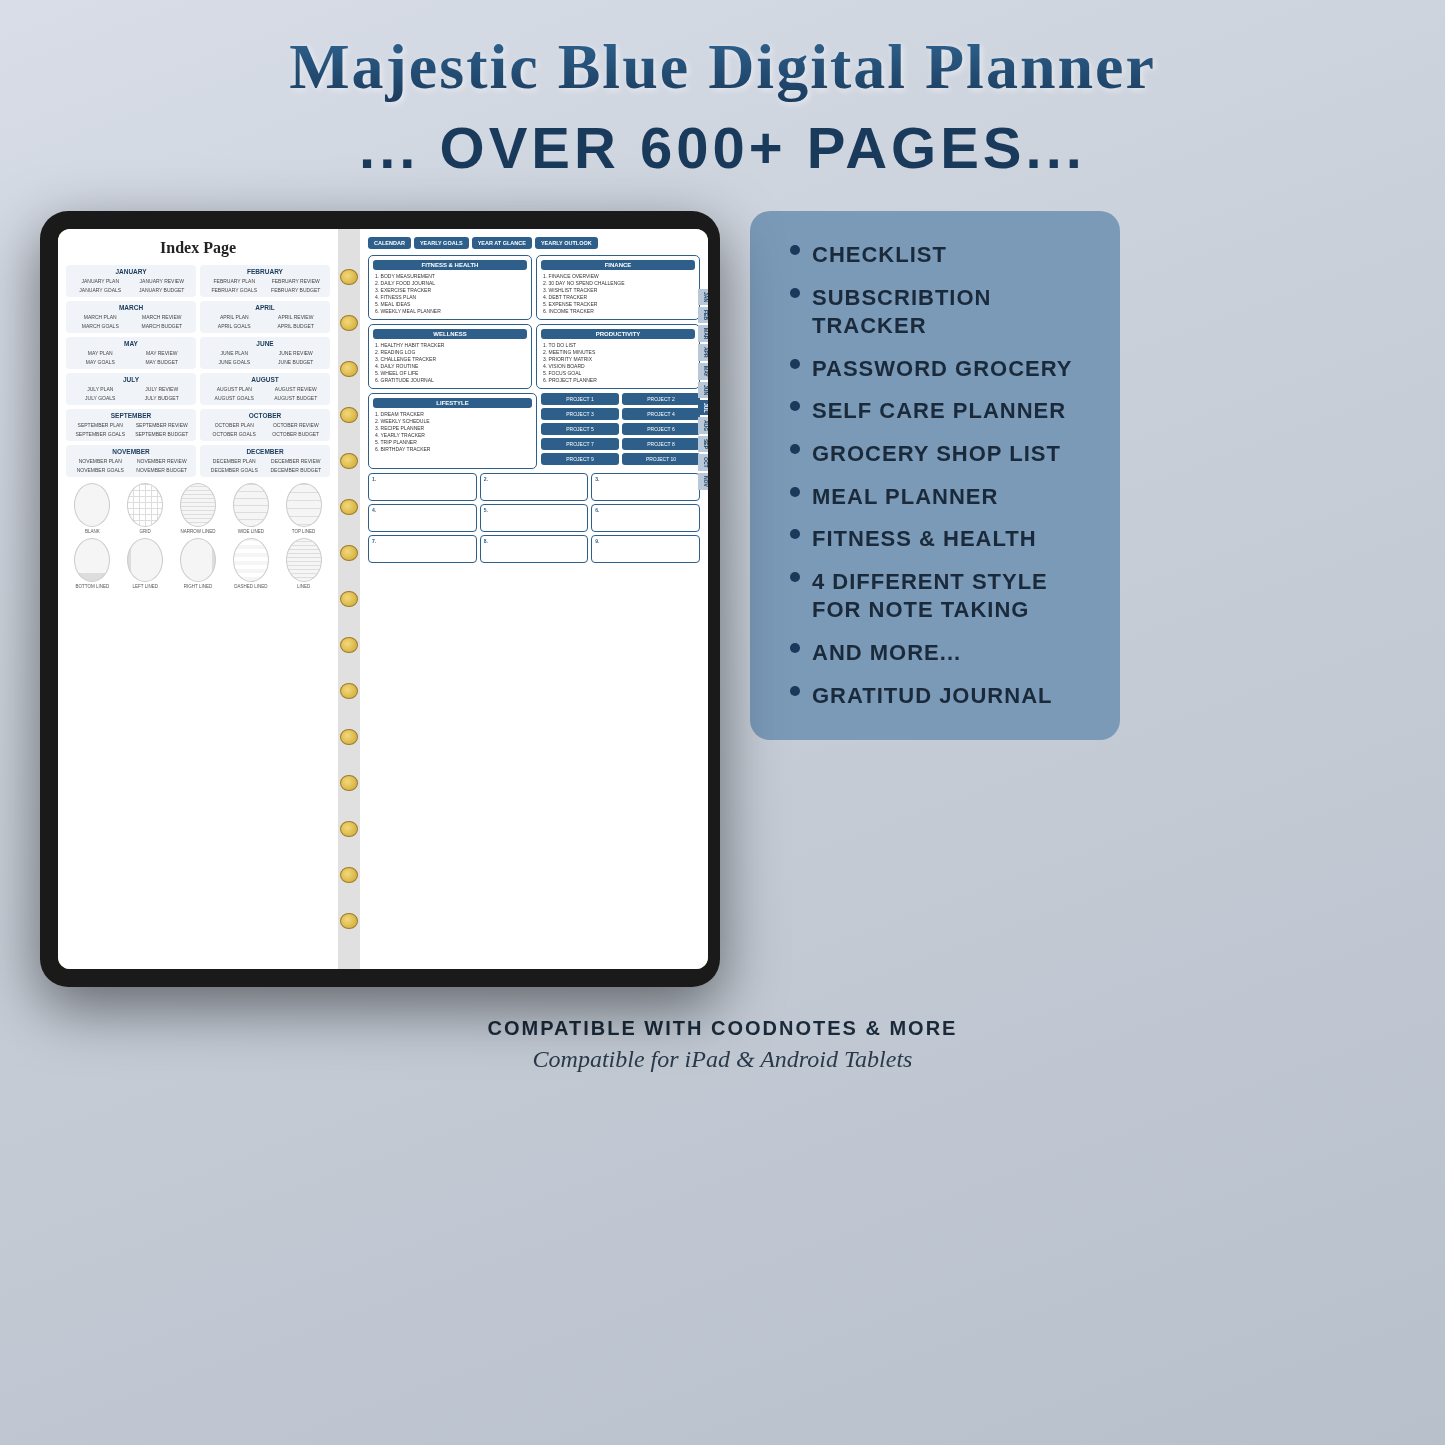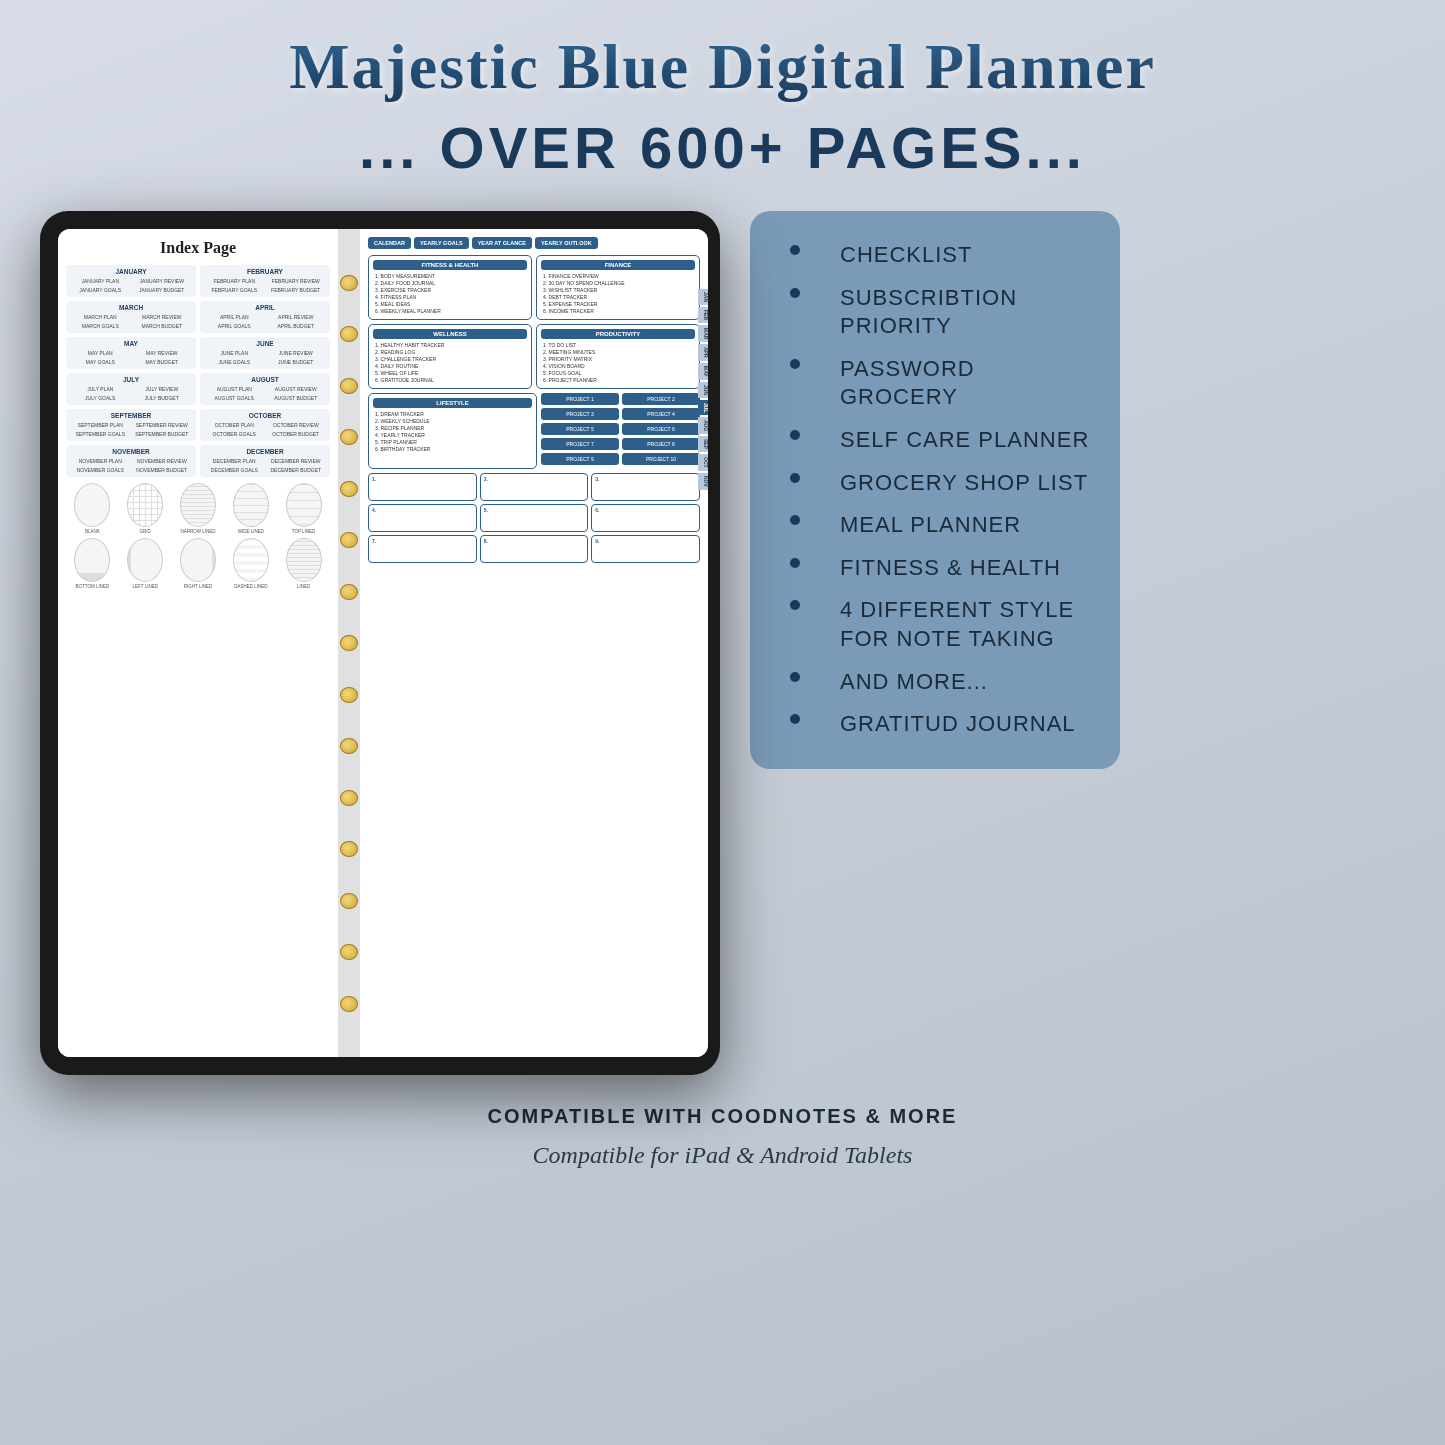--- a/index.html
+++ b/index.html
@@ -58,21 +58,21 @@
       padding: 18px 12px 18px 18px;
       box-shadow: 0 20px 60px rgba(0,0,0,0.5);
       position: relative;
     }
     .tablet-inner {
       background: #bef264;
       border-radius: 12px;
       overflow: hidden;
       display: flex;
       flex-direction: row;
-      height: 828px;
+      height: 740px;
     }
 
     
     .left-page {
       flex: 0 0 280px;
       background: #fff;
       padding: 10px 8px;
       font-size: 6px;
       overflow: hidden;
     }
@@ -324,44 +324,43 @@
     .bullet {
       width: 10px;
       height: 10px;
       border-radius: 50%;
       background: #1a3a5c;
       flex-shrink: 0;
       margin-top: 4px;
     }
     .panel-text {
       font-size: 22px;
-      font-weight: normal;
+      font-weight: bold;
       color: #1a2a3a;
       letter-spacing: 1px;
       line-height: 1.3;
-      margin-left: 28px;
     }
 
     
     .bottom-text {
       text-align: center;
       margin-top: 30px;
       padding-bottom: 20px;
     }
     .bottom-text-main {
       font-size: 20px;
       font-weight: 900;
       color: #1a2a3a;
       letter-spacing: 2px;
     }
     .bottom-text-sub {
       font-size: 24px;
       font-style: italic;
       color: #2a3a4a;
-      margin-top: 14px;
+      margin-top: 6px;
       font-family: Georgia, serif;
     }
   </style>
 </head>
 <body>
 
 <h1 class="main-title">Majestic Blue Digital Planner</h1>
 <h2 class="sub-title">... OVER 600+ PAGES...</h2>
 
 <div class="content-row">
@@ -691,21 +690,21 @@
     </div>
   </div>
 
   <div class="blue-panel">
     <div class="panel-item">
       <div class="bullet"></div>
       <div class="panel-text">CHECKLIST</div>
     </div>
     <div class="panel-item">
       <div class="bullet"></div>
-      <div class="panel-text">SUBSCRIBTION PRIORITY</div>
+      <div class="panel-text">SUBSCRIBTION TRACKER</div>
     </div>
     <div class="panel-item">
       <div class="bullet"></div>
       <div class="panel-text">PASSWORD GROCERY</div>
     </div>
     <div class="panel-item">
       <div class="bullet"></div>
       <div class="panel-text">SELF CARE PLANNER</div>
     </div>
     <div class="panel-item">

